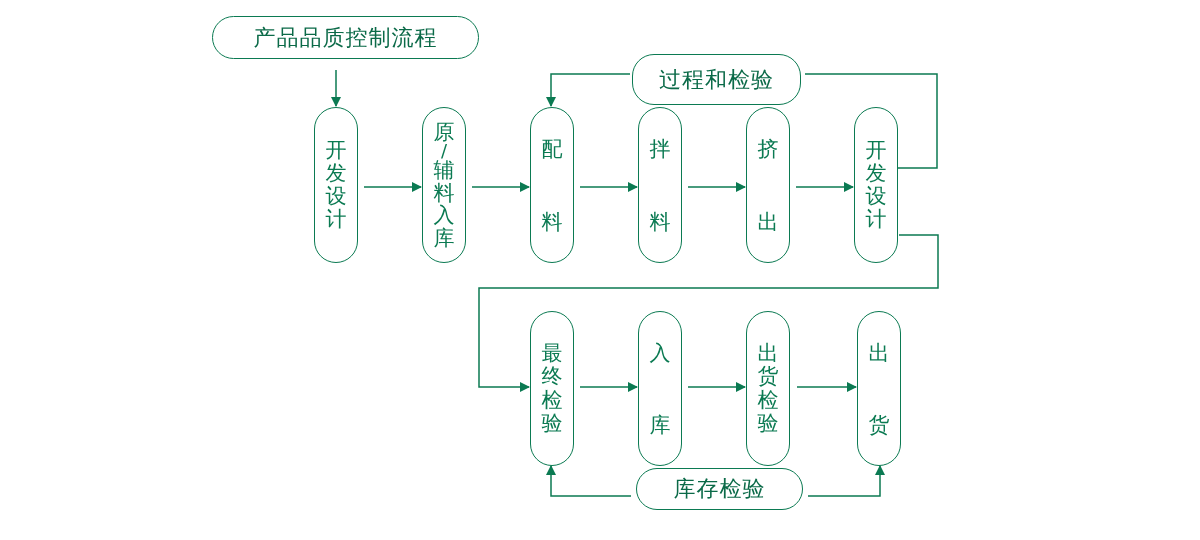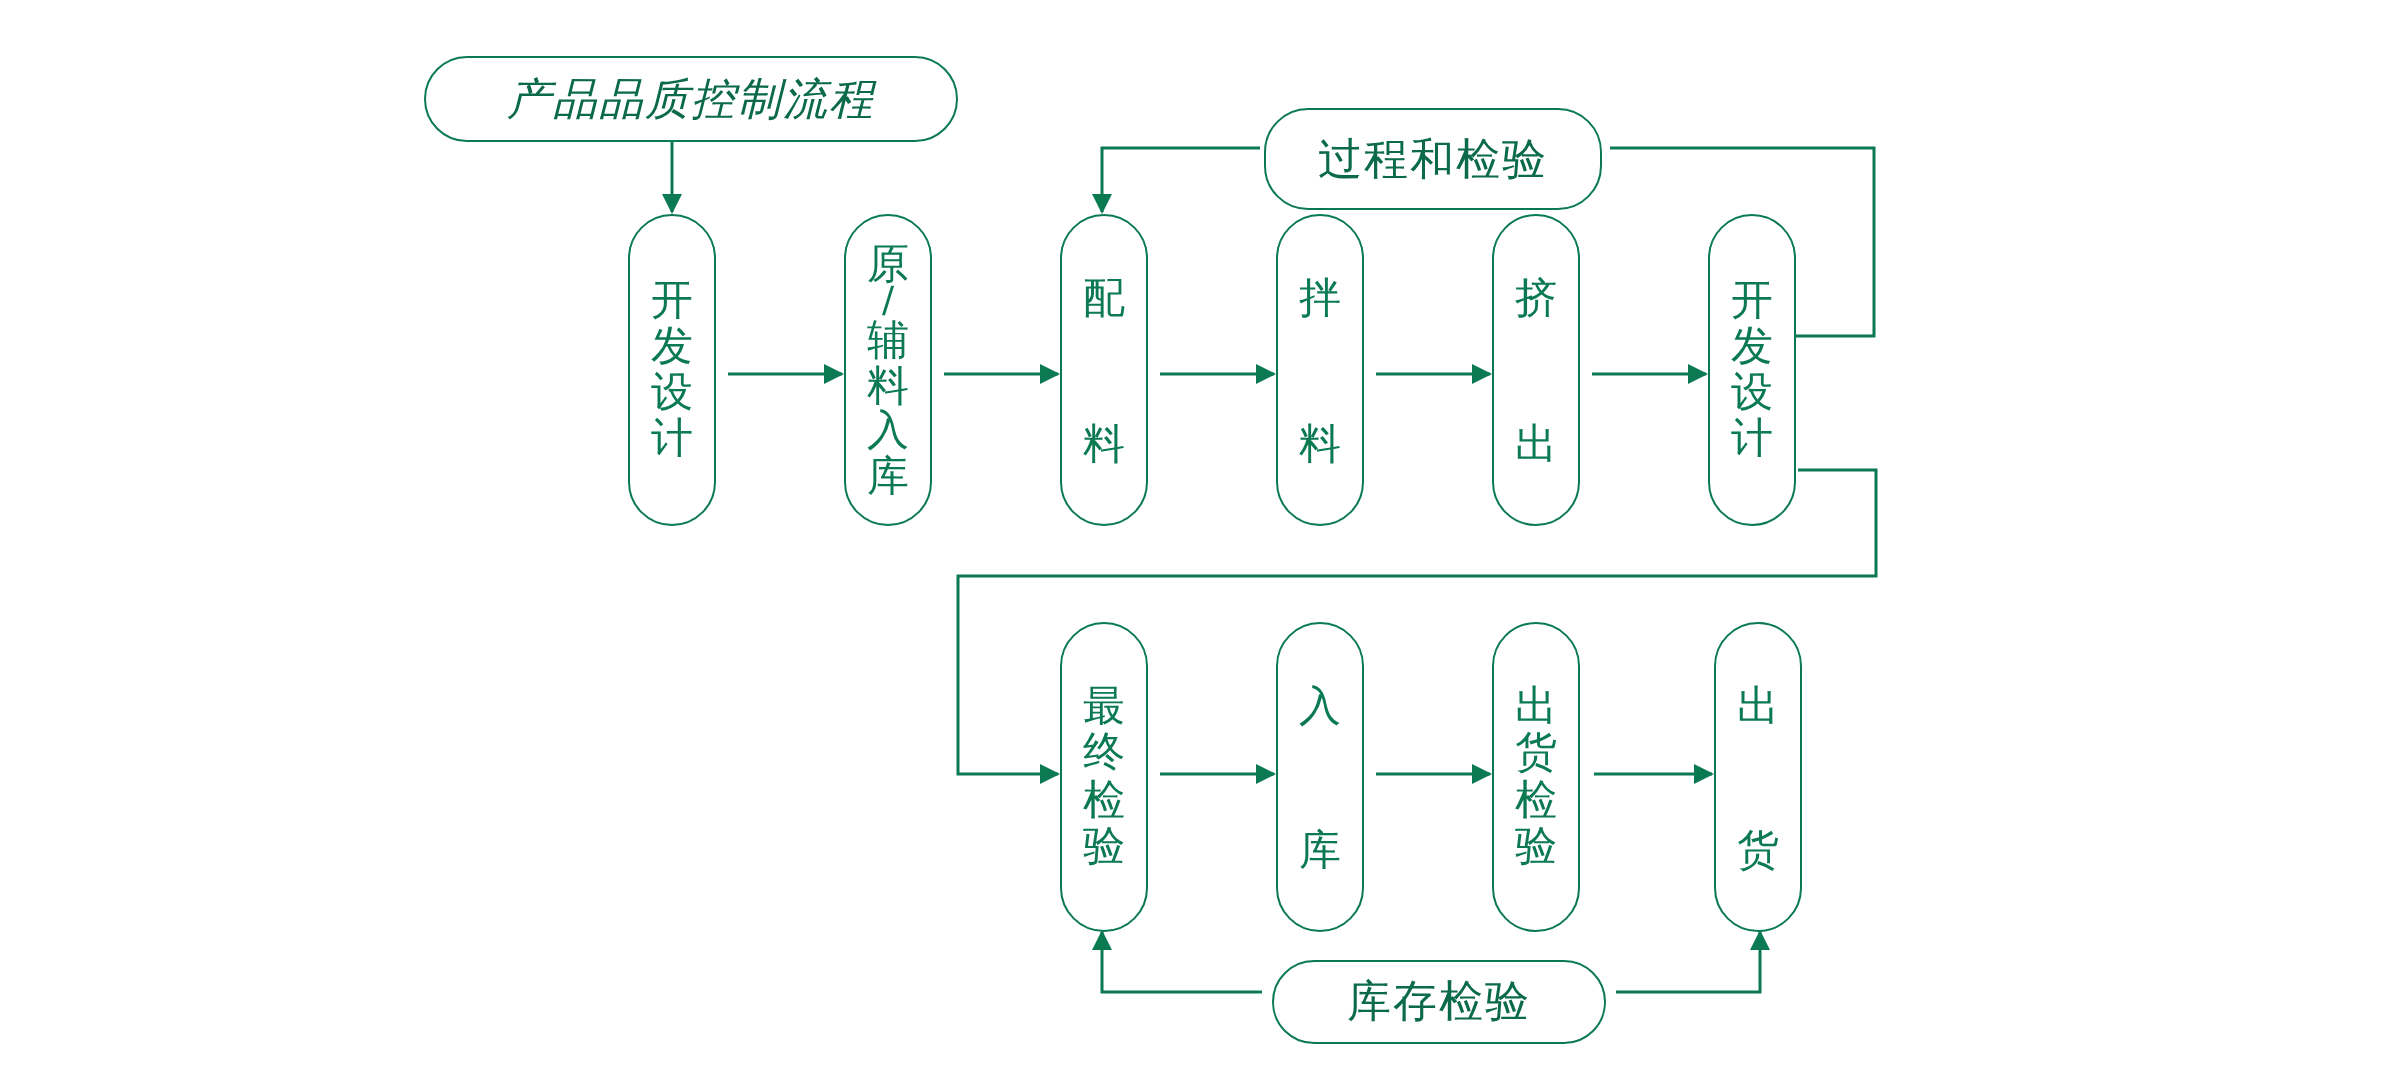--- a/index.html
+++ b/index.html
@@ -29,27 +29,27 @@
     <path d="M630,74 L551,74 L551,106" marker-end="url(#ah)"></path>
     <path d="M899,235 L938,235 L938,288 L479,288 L479,387 L529,387" marker-end="url(#ah)"></path>
     <path d="M580,387 L637,387" marker-end="url(#ah)"></path>
     <path d="M688,387 L745,387" marker-end="url(#ah)"></path>
     <path d="M797,387 L856,387" marker-end="url(#ah)"></path>
     <path d="M631,496 L551,496 L551,466" marker-end="url(#ah)"></path>
     <path d="M808,496 L880,496 L880,466" marker-end="url(#ah)"></path>
   </g>
 </svg>
 
-<div class="hpill" style="left:212px;top:28px;width:267px;height:43px;font-style:italic;">
+<div class="hpill" style="left:212px;top:16px;width:267px;height:43px;">
   <span>产品品质控制流程</span>
 </div>
 <div class="hpill" style="left:632px;top:54px;width:169px;height:51px;">
   <span>过程和检验</span>
 </div>
-<div class="hpill" style="left:636px;top:480px;width:167px;height:42px;">
+<div class="hpill" style="left:636px;top:468px;width:167px;height:42px;">
   <span>库存检验</span>
 </div>
 
 <div id="row1-container">
     <div class="vpill" style="left: 314px; top: 107px; height: 156px; justify-content: center; box-sizing: border-box;">
       <span class="ch" style="line-height: 1.1;">开</span>
       <span class="ch" style="line-height: 1.1;">发</span>
       <span class="ch" style="line-height: 1.1;">设</span>
       <span class="ch" style="line-height: 1.1;">计</span>
     </div>

